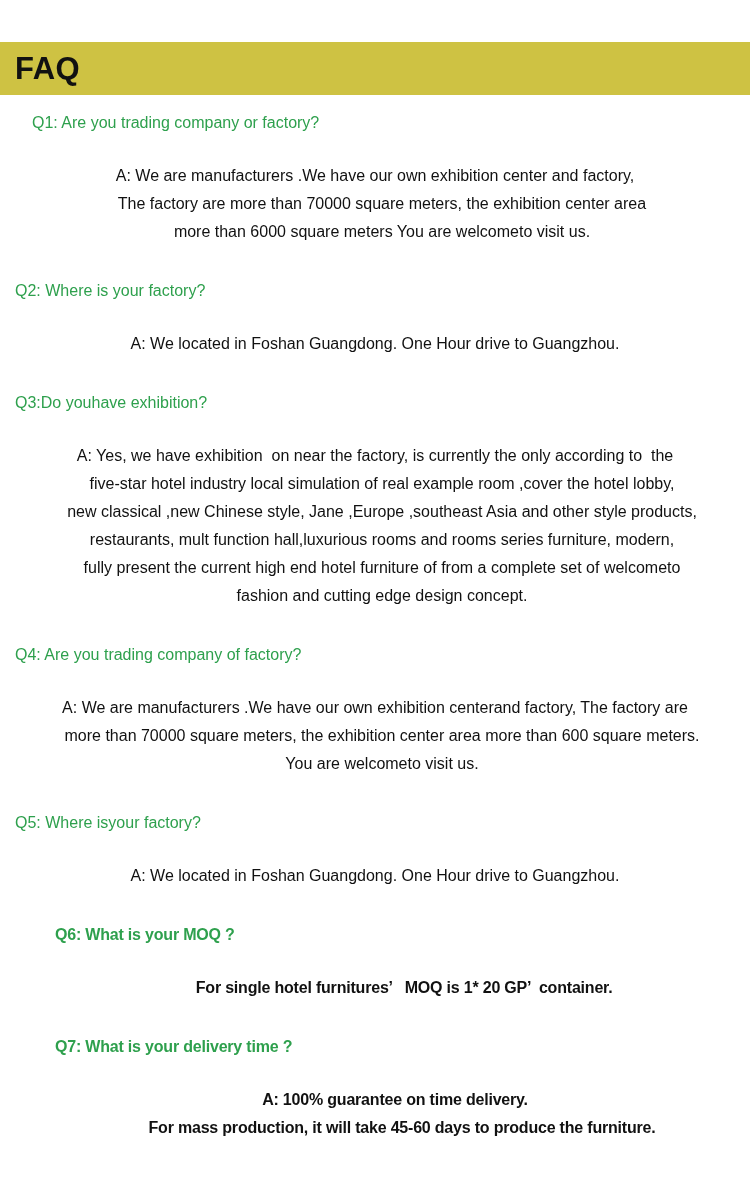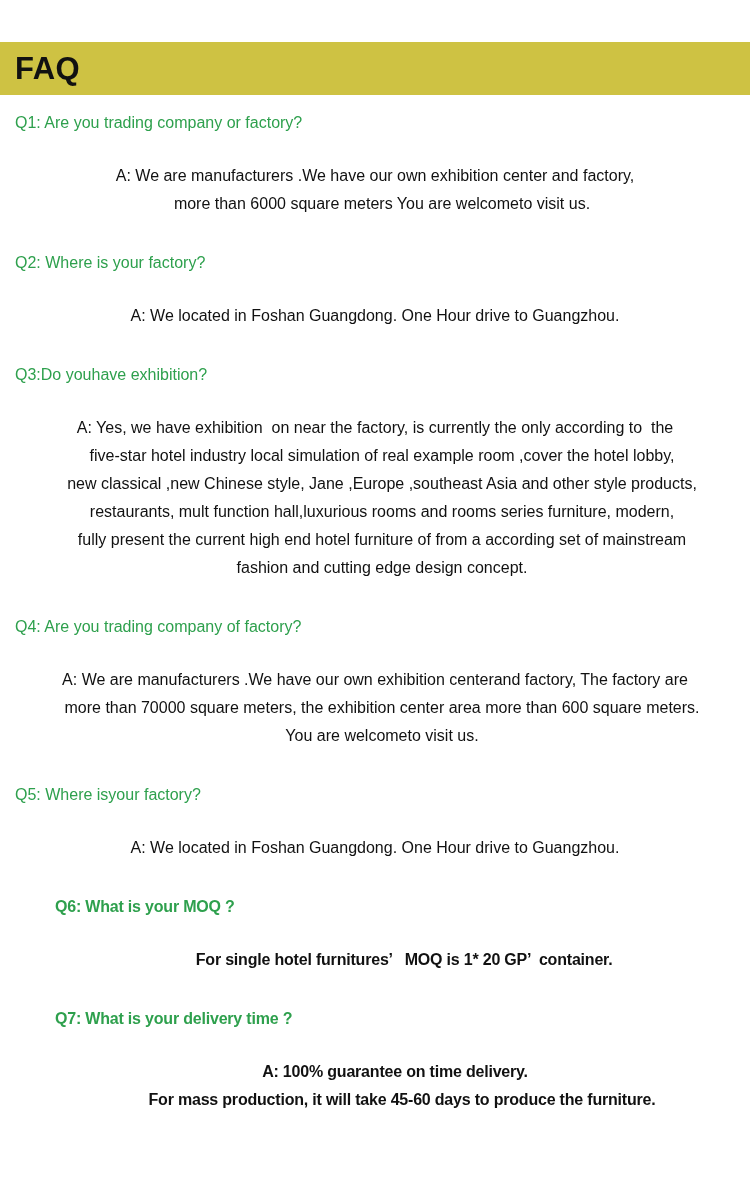--- a/index.html
+++ b/index.html
@@ -34,21 +34,21 @@
   .content {
     padding: 0 15px;
   }
   .q {
     color: var(--green, #2ea04d);
     font-size: 16px;
     line-height: 22px;
     margin-top: 34px;
     white-space: pre-wrap;
   }
-  .q.first-q { margin-top: 17px; }
+  .q.first-q { margin-top: 17px; margin-left: 17px; }
   .a {
     margin-top: 28px;
     font-size: 16px;
     text-align: center;
   }
   .a .line {
     line-height: 28px;
     white-space: pre-wrap;
   }
   .a .line.cont { padding-left: 14px; }
@@ -65,37 +65,38 @@
 <div id="page">
   <div class="spacer-top"></div>
   <div class="title-bar">
     <span class="title">FAQ</span>
   </div>
   <div class="content" id="faq-sections">
       <div class="qa">
         <div class="q first-q">Q1: Are you trading company or factory?</div>
         <div class="a">
           <div class="line">A: We are manufacturers .We have our own exhibition center and factory,</div>
+          <div class="line cont">The factory are more than 70000 square meters, the exhibition center area</div>
           <div class="line cont">more than 6000 square meters You are welcometo visit us.</div>
         </div>
       </div>
       <div class="qa">
         <div class="q">Q2: Where is your factory?</div>
         <div class="a">
           <div class="line">A: We located in Foshan Guangdong. One Hour drive to Guangzhou.</div>
         </div>
       </div>
       <div class="qa">
         <div class="q">Q3:Do youhave exhibition?</div>
         <div class="a">
           <div class="line">A: Yes, we have exhibition  on near the factory, is currently the only according to  the</div>
           <div class="line cont">five-star hotel industry local simulation of real example room ,cover the hotel lobby,</div>
           <div class="line cont">new classical ,new Chinese style, Jane ,Europe ,southeast Asia and other style products,</div>
           <div class="line cont">restaurants, mult function hall,luxurious rooms and rooms series furniture, modern,</div>
-          <div class="line cont">fully present the current high end hotel furniture of from a according set of mainstream</div>
+          <div class="line cont">fully present the current high end hotel furniture of from a complete set of welcometo</div>
           <div class="line cont">fashion and cutting edge design concept.</div>
         </div>
       </div>
       <div class="qa">
         <div class="q">Q4: Are you trading company of factory?</div>
         <div class="a">
           <div class="line">A: We are manufacturers .We have our own exhibition centerand factory, The factory are</div>
           <div class="line cont">more than 70000 square meters, the exhibition center area more than 600 square meters.</div>
           <div class="line cont">You are welcometo visit us.</div>
         </div>

